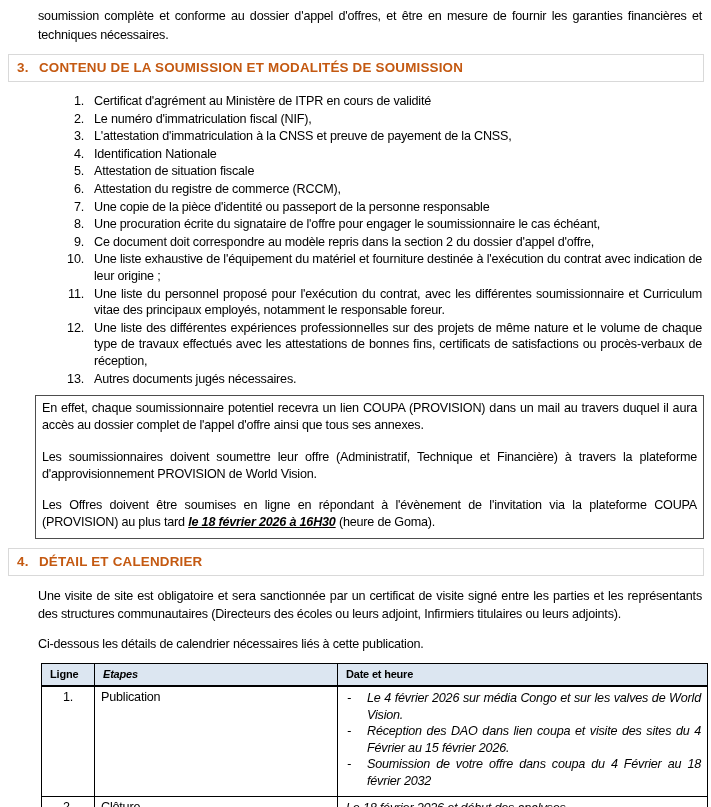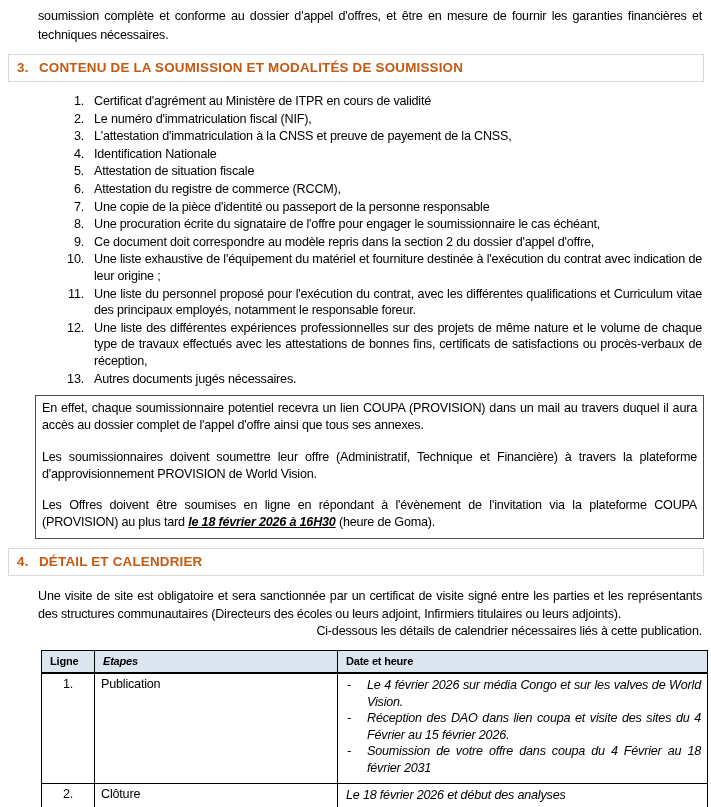--- a/index.html
+++ b/index.html
@@ -41,21 +41,21 @@
     padding:4px 6px 5px 6px;
     line-height:17.2px;
   }
   .sub-box p{margin:0 0 14px;text-align:justify;}
   .sub-box p:last-child{margin-bottom:2px;}
   .deadline{font-weight:bold;font-style:italic;text-decoration:underline;}
   .tz{}
 
   .h4box{margin-top:9px;}
   .visite{margin-top:11px;line-height:18px;}
-  .cidessous{margin-bottom:10px;line-height:17px;text-align:right;}
+  .cidessous{margin-top:13px;margin-bottom:10px;line-height:17px;}
 
   table.cal{
     border-collapse:collapse;
     margin-left:3px;
     width:666px;
     table-layout:fixed;
   }
   table.cal th,table.cal td{
     border:1px solid #000;
     vertical-align:top;
@@ -129,21 +129,21 @@
     <div class="oli">
         <span class="oli-num">9.</span>
         <span class="oli-text">Ce document doit correspondre au modèle repris dans la section 2 du dossier d'appel d'offre,</span>
       </div>
     <div class="oli">
         <span class="oli-num">10.</span>
         <span class="oli-text">Une liste exhaustive de l'équipement du matériel et fourniture destinée à l'exécution du contrat avec indication de leur origine ;</span>
       </div>
     <div class="oli">
         <span class="oli-num">11.</span>
-        <span class="oli-text">Une liste du personnel proposé pour l'exécution du contrat, avec les différentes qualifications et Curriculum vitae des principaux employés, notamment le responsable foreur.</span>
+        <span class="oli-text">Une liste du personnel proposé pour l'exécution du contrat, avec les différentes soumissionnaire et Curriculum vitae des principaux employés, notamment le responsable foreur.</span>
       </div>
     <div class="oli">
         <span class="oli-num">12.</span>
         <span class="oli-text">Une liste des différentes expériences professionnelles sur des projets de même nature et le volume de chaque type de travaux effectués avec les attestations de bonnes fins, certificats de satisfactions ou procès-verbaux de réception,</span>
       </div>
     <div class="oli">
         <span class="oli-num">13.</span>
         <span class="oli-text">Autres documents jugés nécessaires.</span>
       </div>
   </div>
@@ -178,21 +178,21 @@
           <div class="date-item">
               <span class="dash">-</span>
               <span class="dtext">Le 4 février 2026 sur média Congo et sur les valves de World Vision.</span>
             </div>
           <div class="date-item">
               <span class="dash">-</span>
               <span class="dtext">Réception des DAO dans lien coupa et visite des sites du 4 Février au 15 février 2026.</span>
             </div>
           <div class="date-item">
               <span class="dash">-</span>
-              <span class="dtext">Soumission de votre offre dans coupa du 4 Février au 18 février 2031</span>
+              <span class="dtext">Soumission de votre offre dans coupa du 4 Février au 18 février 2032</span>
             </div>
         </td>
       </tr>
       <tr class="row-last">
         <td class="c-ligne">2.</td>
         <td class="c-etapes">Clôture</td>
         <td class="c-date">
           <div class="date-plain">Le 18 février 2026 et début des analyses</div>
         </td>
       </tr>

